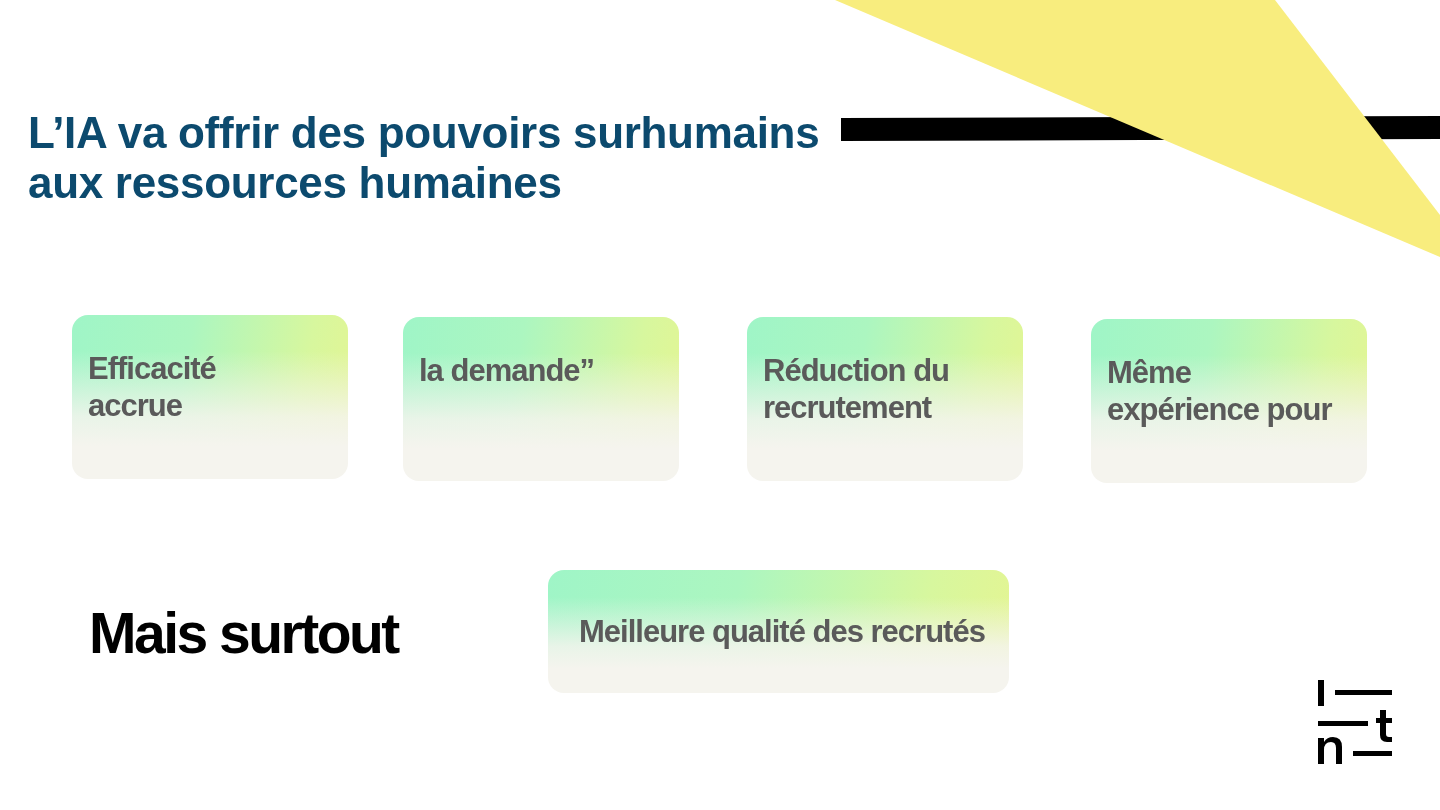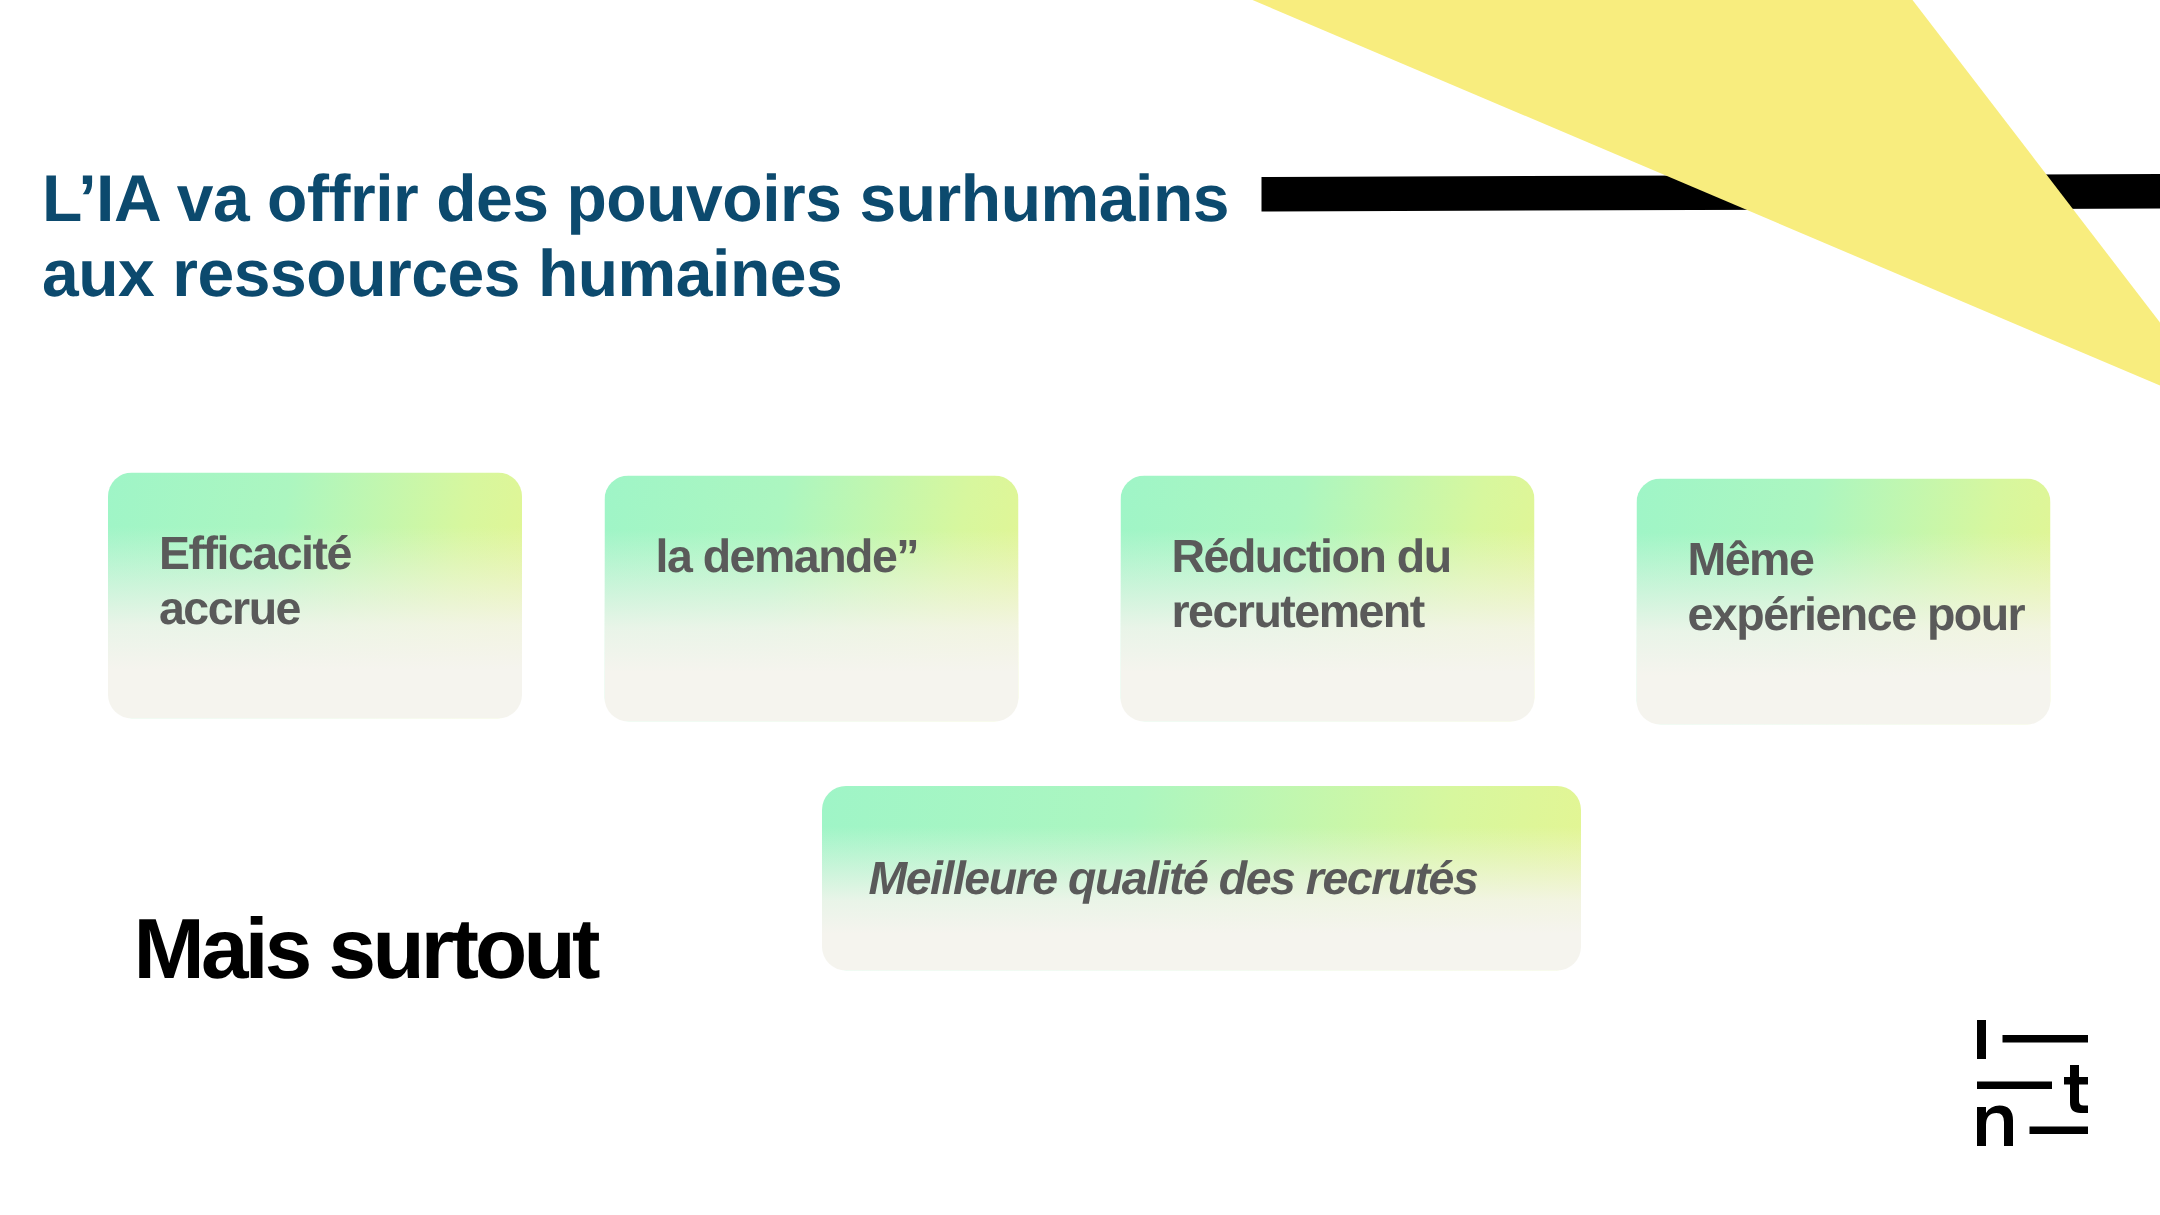--- a/index.html
+++ b/index.html
@@ -15,33 +15,33 @@
     letter-spacing: -0.3px;
   }
   .title span { display: block; }
   .card {
     position: absolute; border-radius: 16px; overflow: hidden;
     background:
       linear-gradient(180deg, rgba(245,244,238,0) 0%, rgba(245,244,238,0) 22%, rgba(245,244,238,0.85) 62%, #f5f4ee 80%),
       linear-gradient(100deg, #9ff5c7 0%, #acf6c0 40%, #d7f79e 80%, #e4f593 100%);
   }
   .card .label {
-    position: absolute; left: 34px; font-size: 31px; line-height: 37px; font-weight: 700;
+    position: absolute; left: 16px; font-size: 31px; line-height: 37px; font-weight: 700;
     color: #5a5a5a; letter-spacing: -1px;
   }
   .card .label span { display: block; white-space: pre; }
   .c1 { left: 72px; top: 315px; width: 276px; height: 164px; }
   .c1 .label { top: 35px; }
   .c2 { left: 403px; top: 317px; width: 276px; height: 164px; }
   .c2 .label { top: 35px; }
   .c3 { left: 747px; top: 317px; width: 276px; height: 164px; }
   .c3 .label { top: 35px; }
   .c4 { left: 1091px; top: 319px; width: 276px; height: 164px; }
   .c4 .label { top: 35px; }
-  .c5 { left: 548px; top: 524px; width: 506px; height: 123px; font-style: italic; }
+  .c5 { left: 548px; top: 570px; width: 461px; height: 123px; }
   .c5 .label { left: 31px; top: 43px; }
   .emphasis {
     position: absolute; left: 73px; top: 584px; margin: 16px;
     font-size: 57px; line-height: 66px; font-weight: 700; color: #000000; letter-spacing: -2.5px;
   }
   .logo { position: absolute; left: 1310px; top: 675px; width: 90px; height: 95px; }
 </style>
 </head>
 <body>
 

